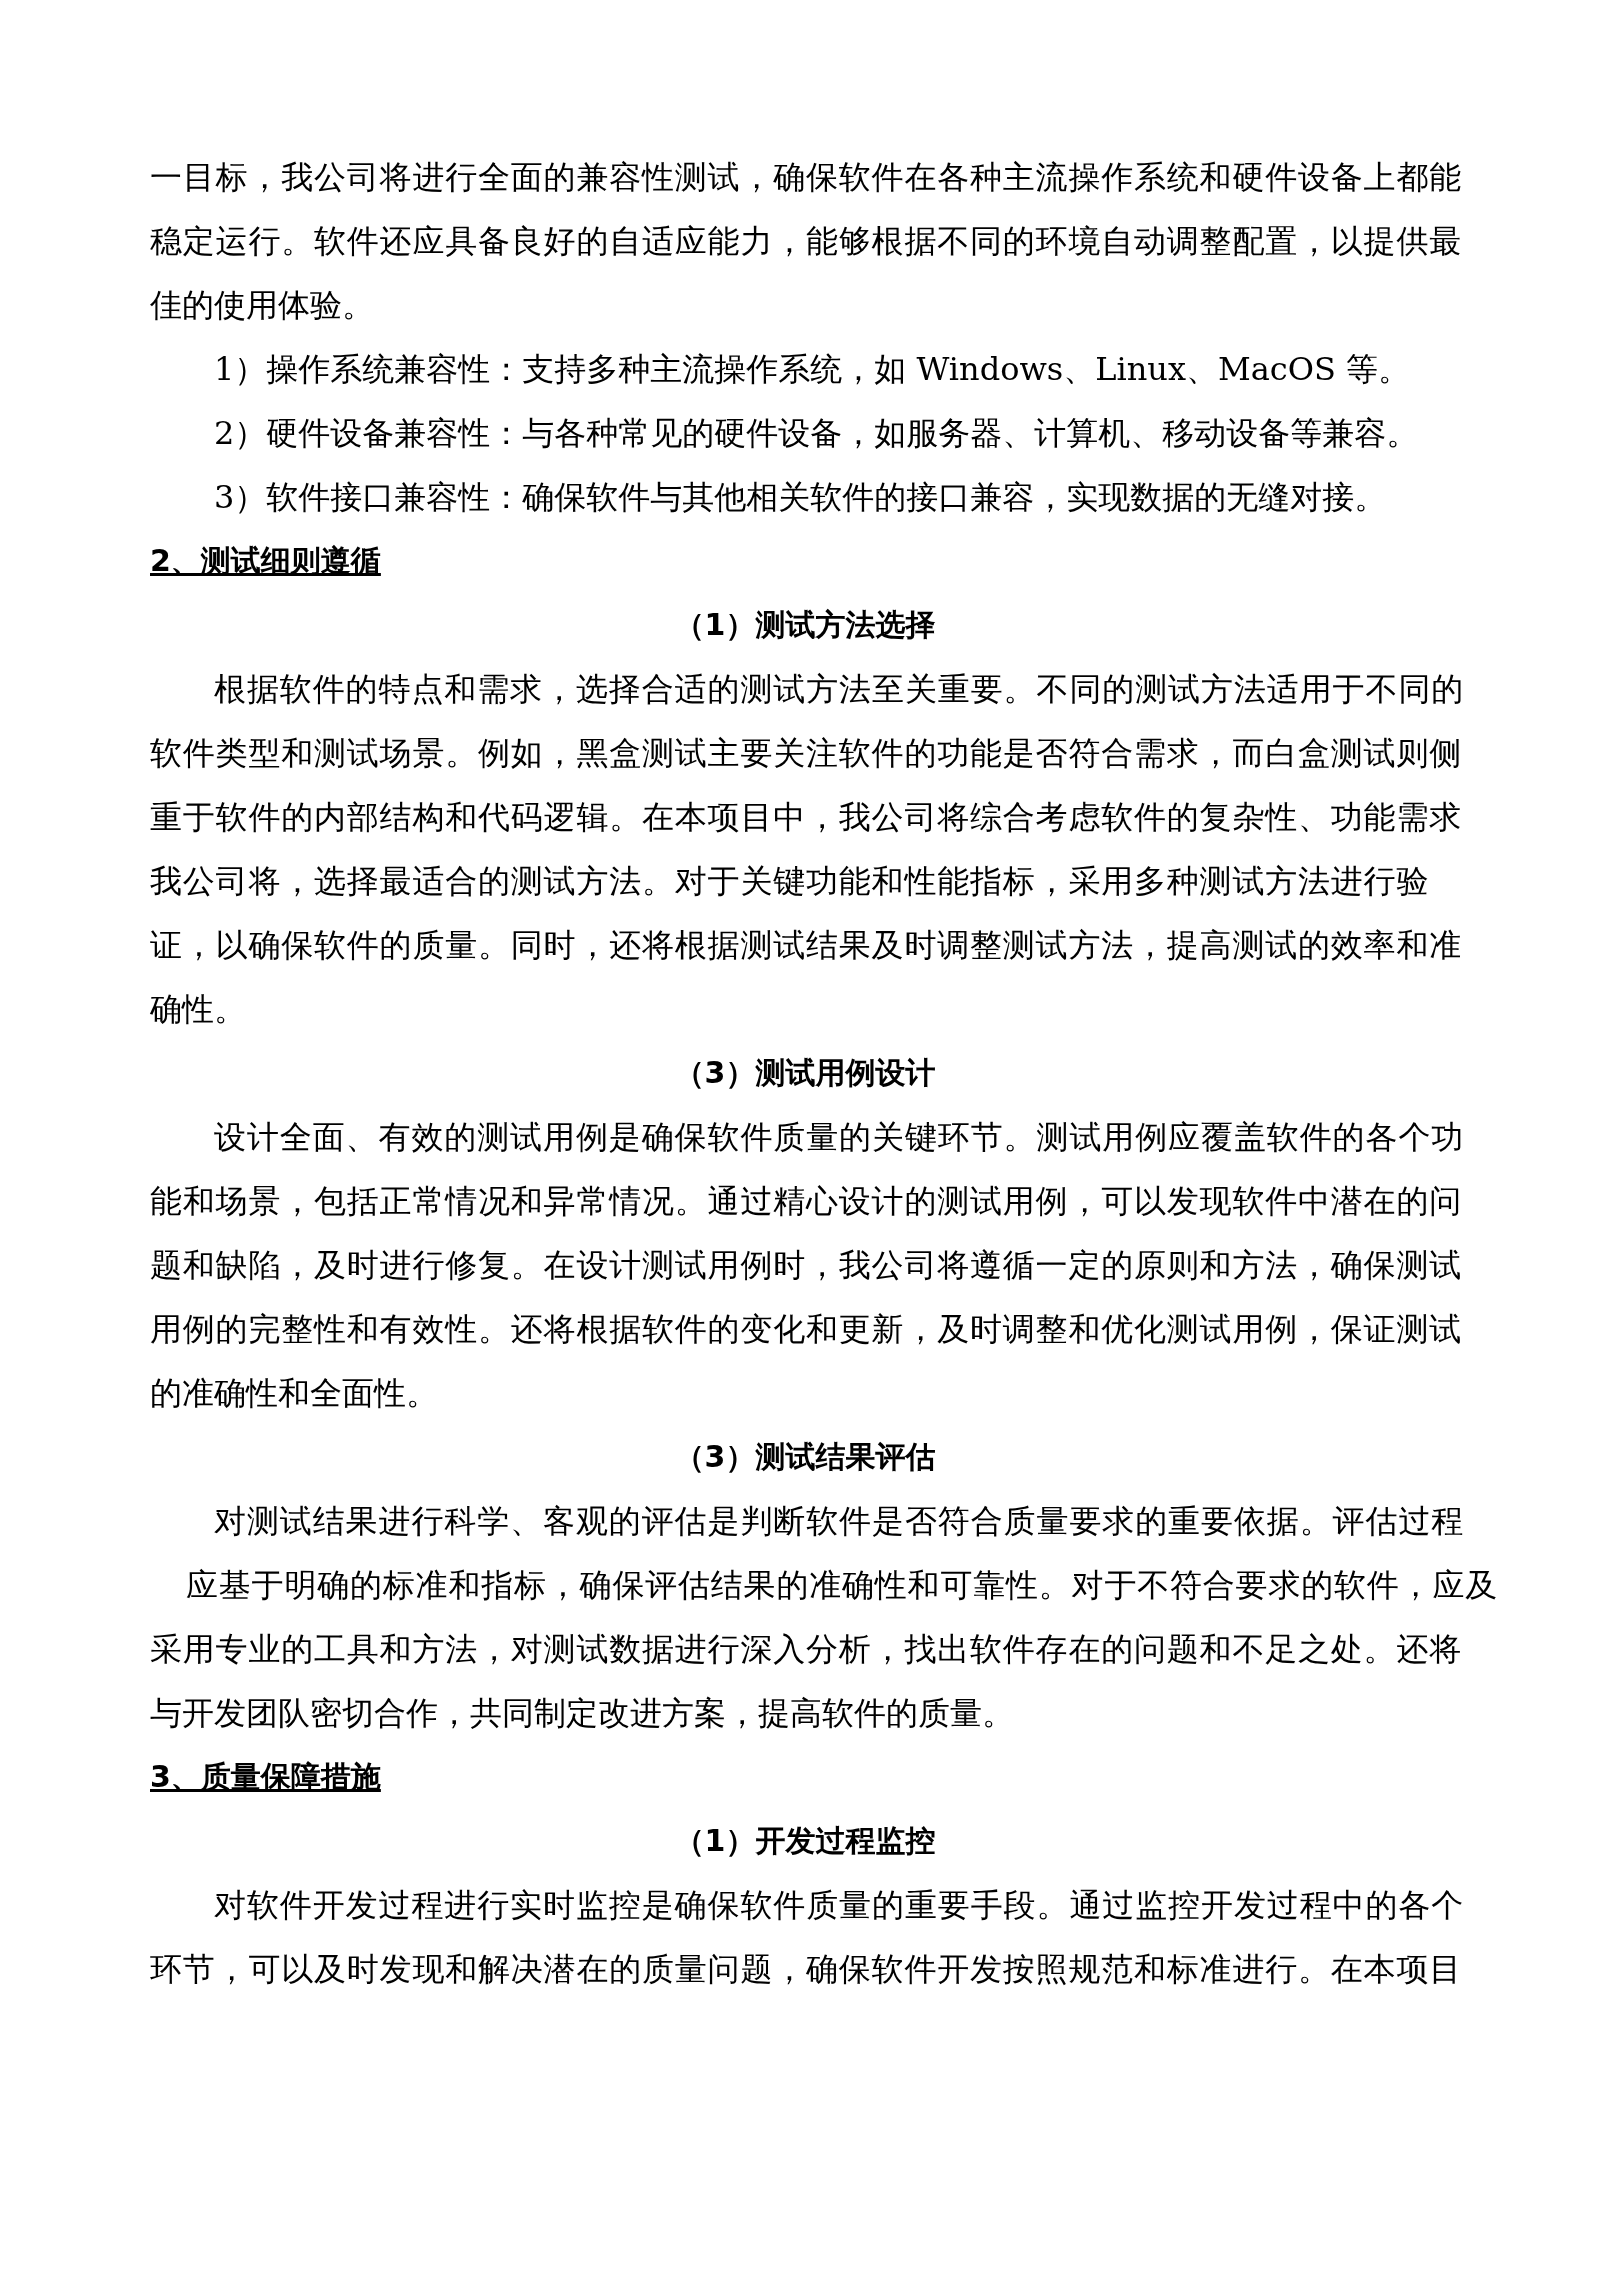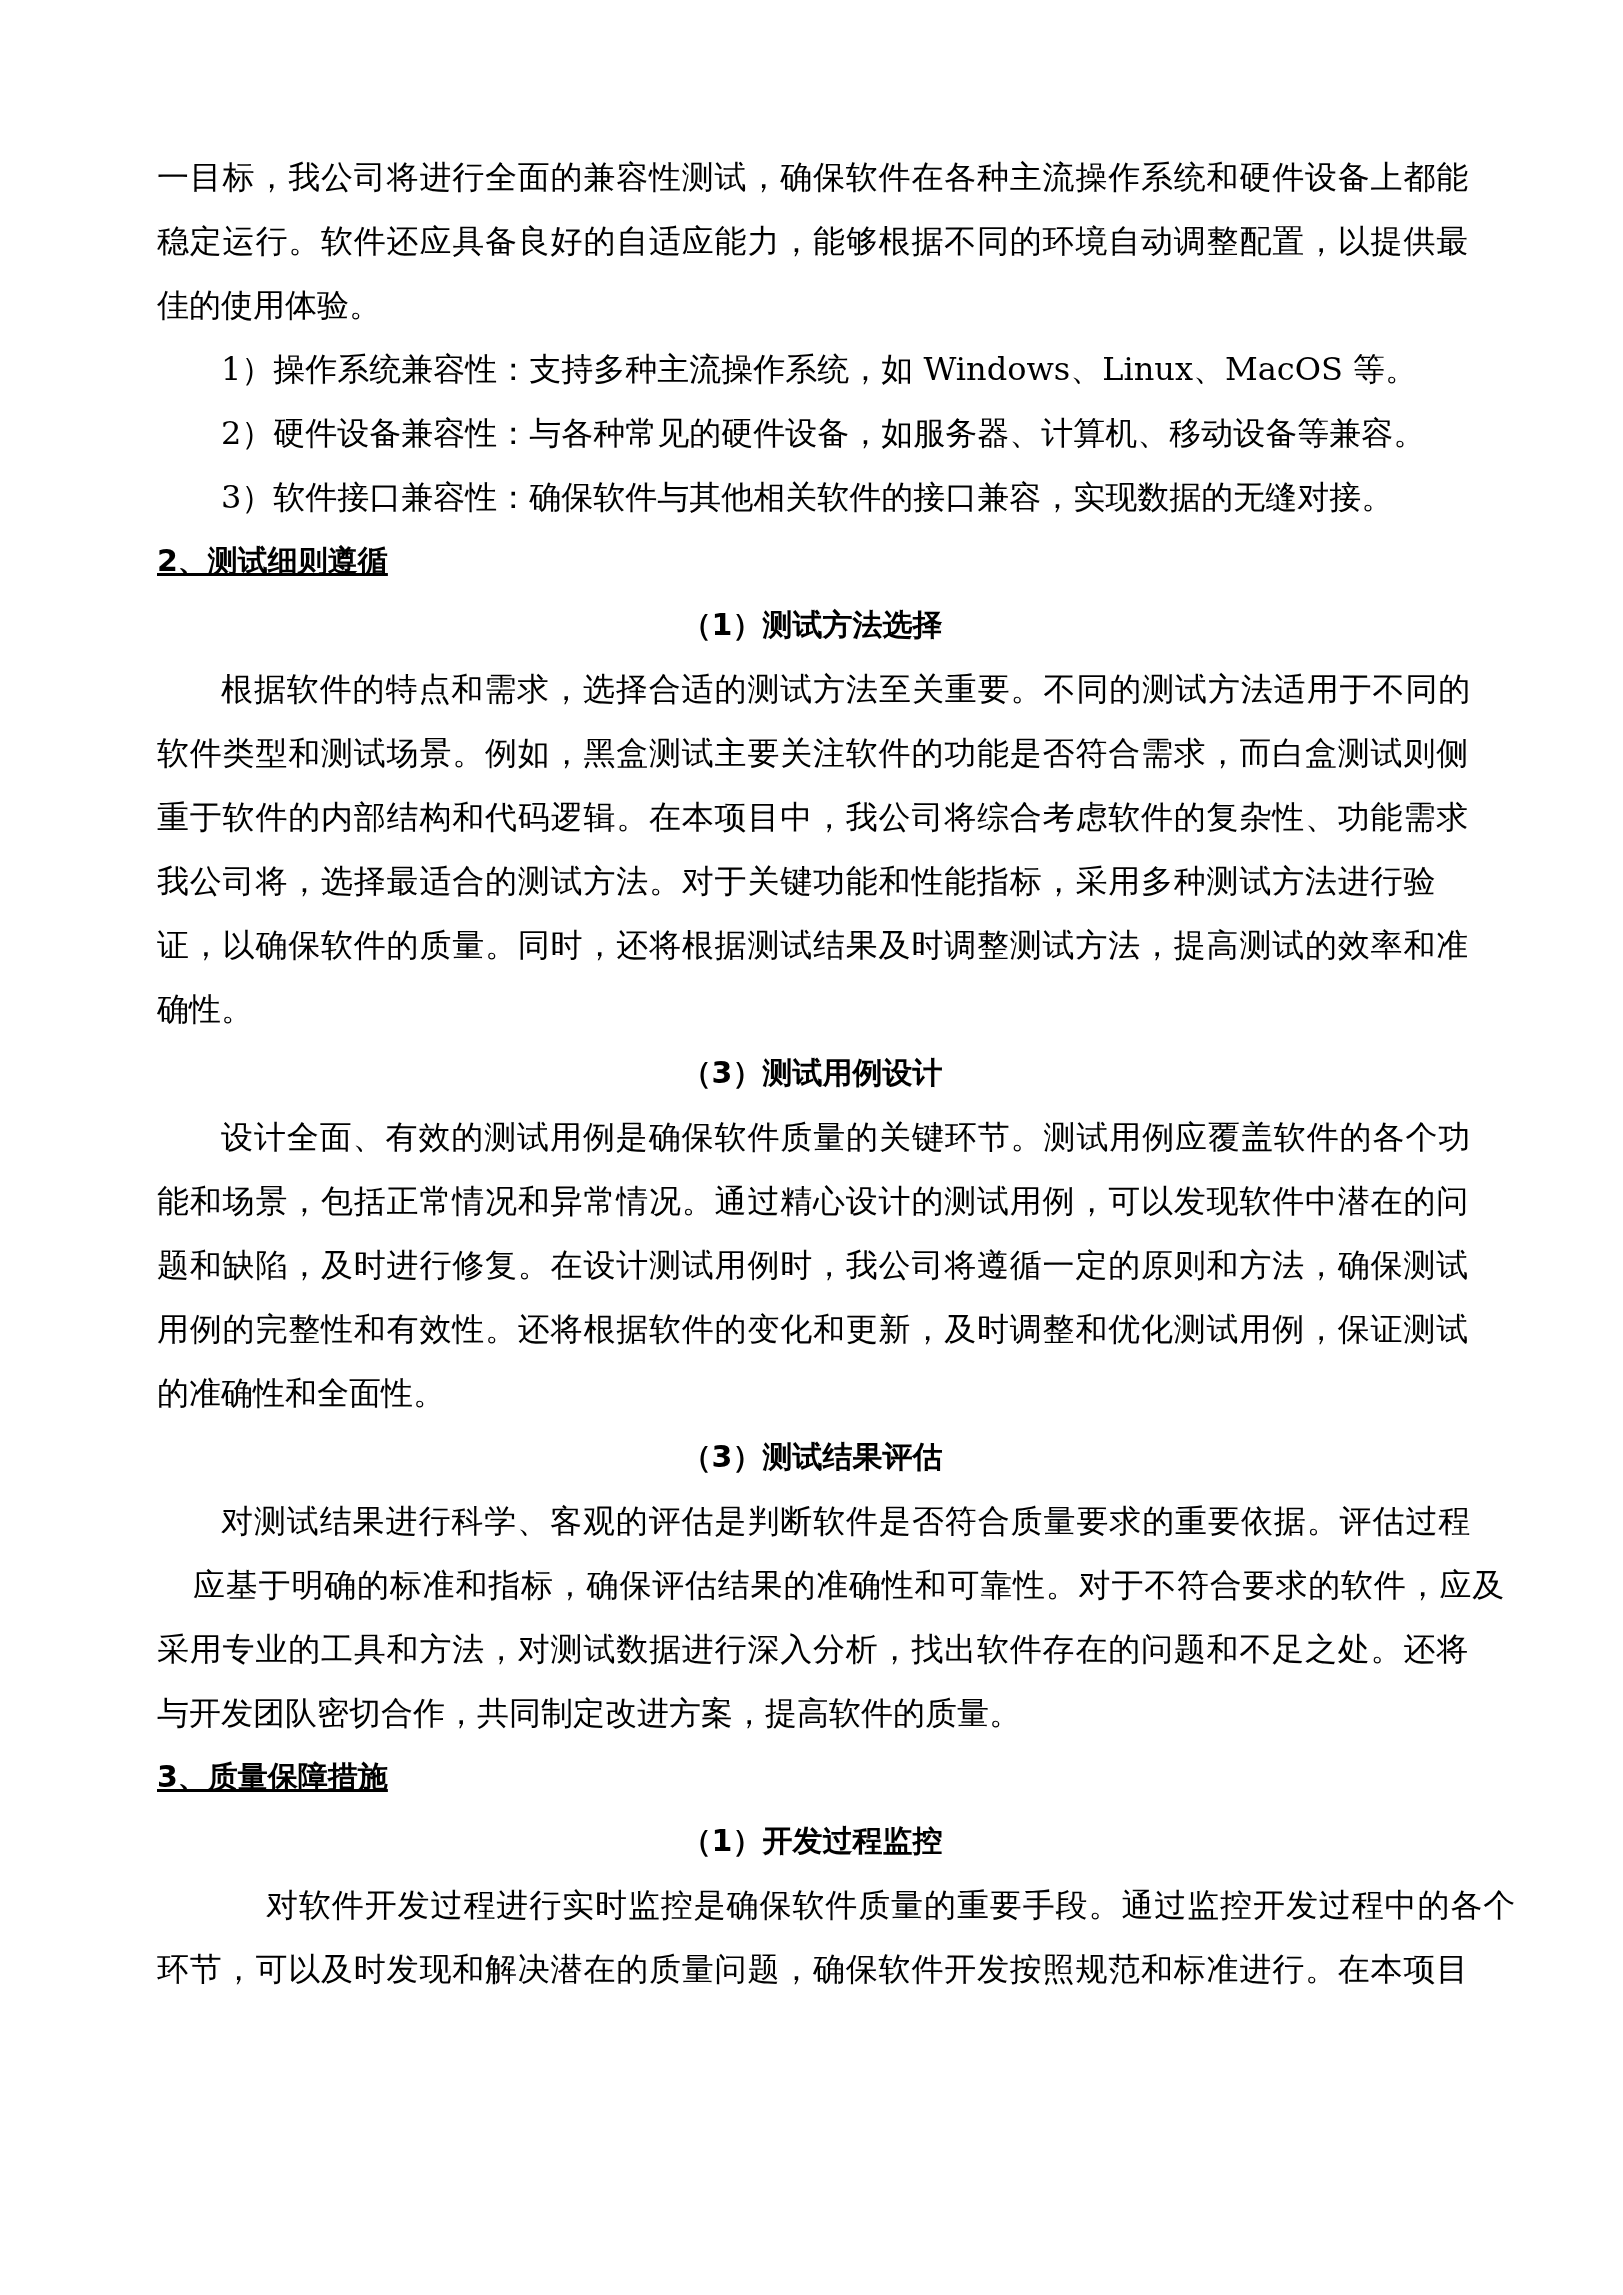--- a/index.html
+++ b/index.html
@@ -8,21 +8,21 @@
     background: #ffffff;
   }
   body {
     width: 1623px;
     height: 2295px;
     overflow: hidden;
     position: relative;
   }
   .page {
     position: absolute;
-    left: 157px;
+    left: 150px;
     top: 145px;
     width: 1310px;
     font-family: "DejaVu Serif", "Liberation Serif", serif;
     font-size: 32px;
     line-height: 64px;
     color: #000000;
   }
   .line {
     display: block;
     white-space: nowrap;
@@ -81,16 +81,16 @@
 
   <div class="line h3">（3）测试结果评估</div>
   <div class="line para indent"><span style="white-space: nowrap; letter-spacing: 0.9px;">对测试结果进行科学、客观的评估是判断软件是否符合质量要求的重要依据。评估过程</span></div>
   <div class="line para"><span style="white-space: nowrap; letter-spacing: 0.8px; margin-left: 36px;">应基于明确的标准和指标，确保评估结果的准确性和可靠性。对于不符合要求的软件，应及</span></div>
   <div class="line para"><span style="white-space: nowrap; letter-spacing: 0.8px;">采用专业的工具和方法，对测试数据进行深入分析，找出软件存在的问题和不足之处。还将</span></div>
   <div class="line">与开发团队密切合作，共同制定改进方案，提高软件的质量。</div>
 
   <div class="line h2">3、质量保障措施</div>
 
   <div class="line h3">（1）开发过程监控</div>
-  <div class="line para indent"><span style="white-space: nowrap; letter-spacing: 0.9px; margin-left: 45px;">对软件开发过程进行实时监控是确保软件质量的重要手段。通过监控开发过程中的各个</span></div>
+  <div class="line para indent"><span style="white-space: nowrap; letter-spacing: 0.9px;">对软件开发过程进行实时监控是确保软件质量的重要手段。通过监控开发过程中的各个</span></div>
   <div class="line para"><span style="white-space: nowrap; letter-spacing: 0.8px;">环节，可以及时发现和解决潜在的质量问题，确保软件开发按照规范和标准进行。在本项目</span></div>
 </div>
 
 
 </body></html>

